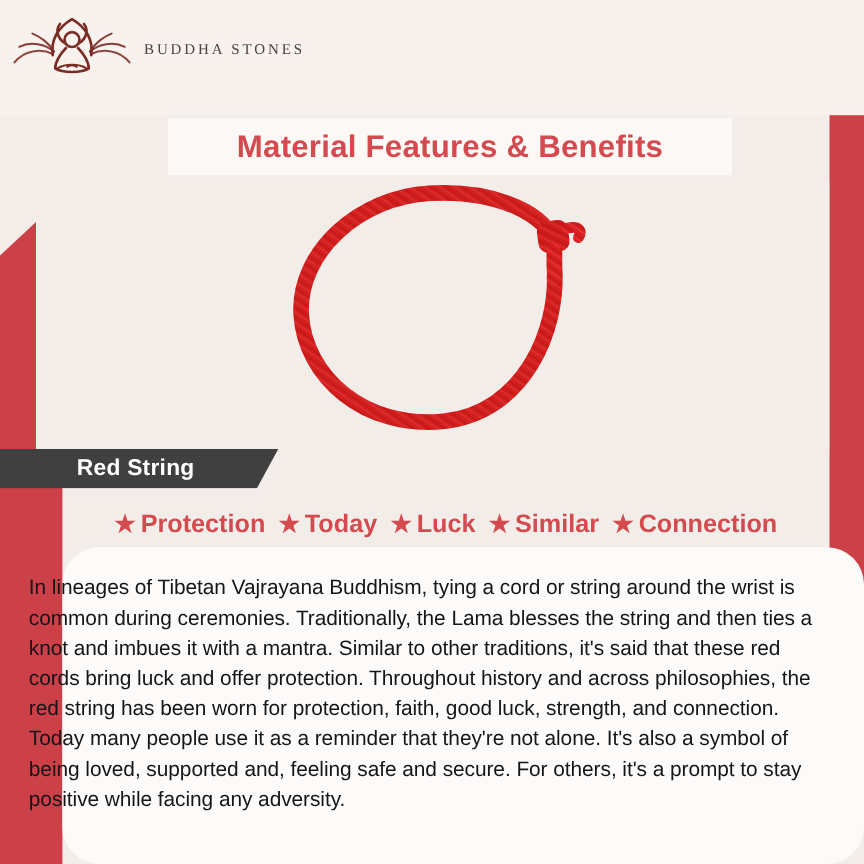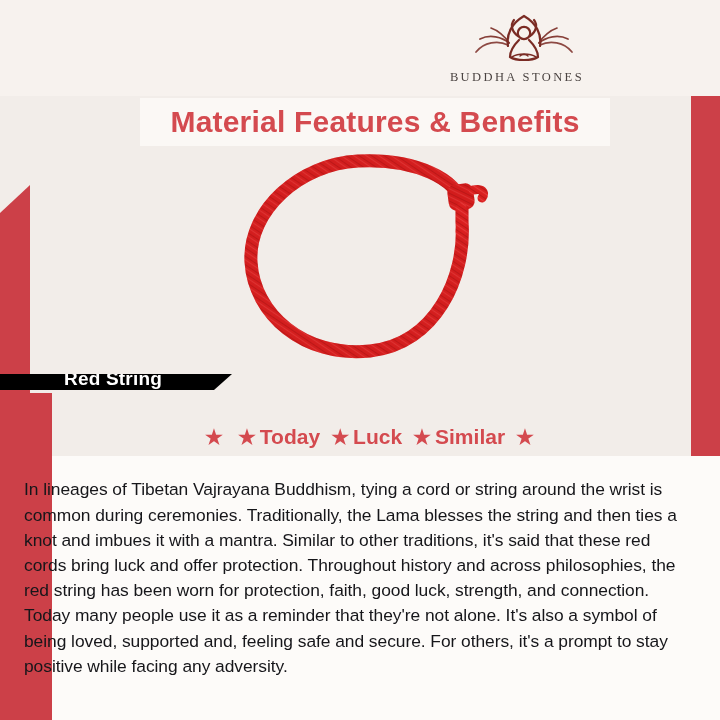--- a/index.html
+++ b/index.html
@@ -46,65 +46,65 @@
   }
 
   
   .header{
     position:absolute;top:0;left:0;
     width:720px;height:96px;
     background:#f7f2ee;
   }
   .logo-wrap{
     position:absolute;top:12px;left:0;width:584px;
-    display:flex;flex-direction:column;align-items:flex-end;
+    display:flex;flex-direction:row;align-items:center;
   }
   .logo-mark{display:block;}
   .logo-text{
     margin-top:2px;
     font-family:"Liberation Serif", serif;
     font-size:12.5px;
     letter-spacing:2.4px;
     color:#4a4341;
     font-weight:400;
   }
 
   
   .title-band{
     position:absolute;top:98px;left:140px;
     width:470px;height:48px;
     background:#fbf8f5;
     display:flex;align-items:center;justify-content:center;
   }
   .title-text{
-    font-size:30px;
+    font-size:26px;
     font-weight:700;
     color:#d44a4f;
     letter-spacing:0.2px;
     white-space:nowrap;
   }
 
   
   .product-area{
     position:absolute;top:150px;left:30px;
     width:661px;height:228px;
     background:#f2ede9;
     overflow:hidden;
   }
   .bracelet{
     position:absolute;top:-6px;left:200px;
   }
 
   
   .name-banner{
     position:absolute;left:0;top:374px;
-    width:232px;height:16px;
-    background:#000000;
+    width:232px;height:33px;
+    background:#404040;
     clip-path:polygon(0 0, 100% 0, calc(100% - 18px) 100%, 0 100%);
-    display:flex;align-items:flex-end;
+    display:flex;align-items:center;
   }
   .name-banner-label{
     margin-left:64px;
     color:#ffffff;
     font-size:19px;
     font-weight:700;
     letter-spacing:0.2px;
   }
 
   
@@ -125,20 +125,21 @@
     font-size:20px;
     margin-right:4px;
     line-height:1;
   }
 
   
   .body-area{
     position:absolute;left:52px;top:456px;
     width:668px;height:264px;
     background:#fdfbf9;
+    border-radius:31px;
   }
   .body-text{
     position:absolute;left:-28px;top:4px;
     width:668px;
     font-size:17.4px;
     line-height:25.2px;
     color:#16161a;
     letter-spacing:-0.05px;
   }
 </style>
@@ -226,35 +227,37 @@
     </span>
   </div>
 
   <div class="name-banner">
     <span class="name-banner-label">Red String</span>
   </div>
 
   <div class="features-row">
     <span class="feature">
       <span class="star">★</span>
+      <span>Protection</span>
     </span>
     <span class="feature">
       <span class="star">★</span>
       <span>Today</span>
     </span>
     <span class="feature">
       <span class="star">★</span>
       <span>Luck</span>
     </span>
     <span class="feature">
       <span class="star">★</span>
       <span>Similar</span>
     </span>
     <span class="feature">
       <span class="star">★</span>
+      <span>Connection</span>
     </span>
   </div>
 
   <div class="body-area">
     <p class="body-text">In lineages of Tibetan Vajrayana Buddhism, tying a cord or string around the wrist is common during ceremonies. Traditionally, the Lama blesses the string and then ties a knot and imbues it with a mantra. Similar to other traditions, it's said that these red cords bring luck and offer protection. Throughout history and across philosophies, the red string has been worn for protection, faith, good luck, strength, and connection. Today many people use it as a reminder that they're not alone. It's also a symbol of being loved, supported and, feeling safe and secure. For others, it's a prompt to stay positive while facing any adversity.</p>
   </div>
 
 </div>
 
 </body></html>

